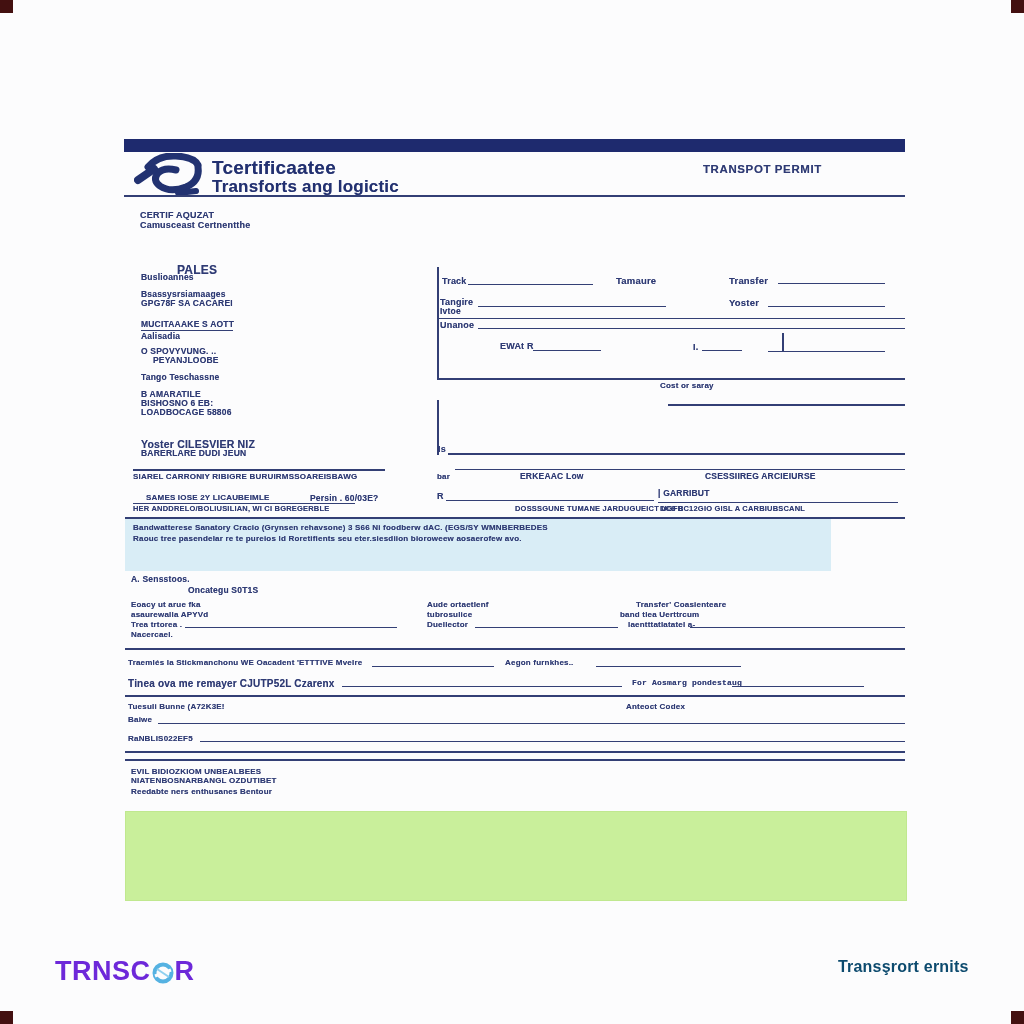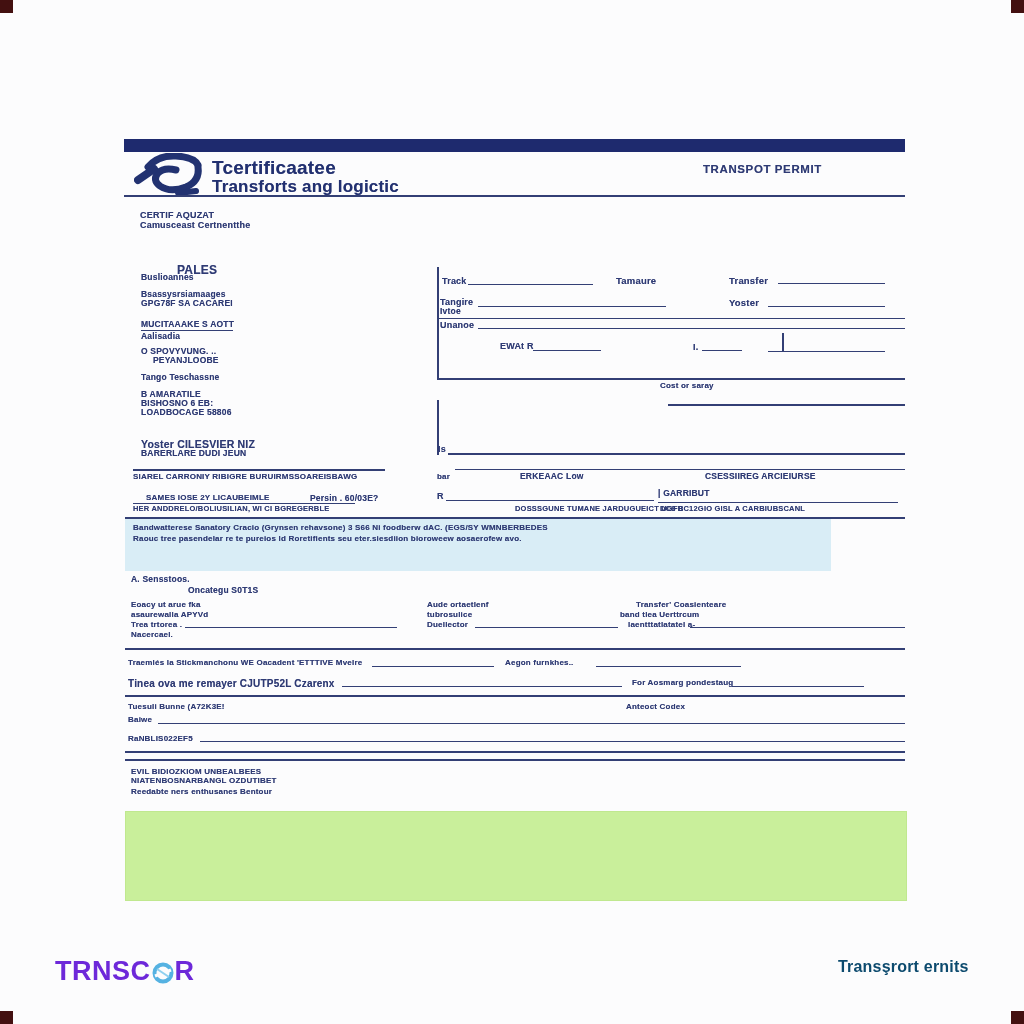--- a/index.html
+++ b/index.html
@@ -148,21 +148,21 @@
 
   <div class="ln" style="left:125px;top:648px;width:780px;height:1.5px;"></div>
 
   <div class="t" style="left:128px;top:658px;font-size:8px;">Traemlés la Stickmanchonu WE Oacadent 'ETTTIVE Mvelre</div>
   <div class="ln" style="left:372px;top:666px;width:122px;height:1px;"></div>
   <div class="t" style="left:505px;top:658px;font-size:8px;">Aegon furnkhes..</div>
   <div class="ln" style="left:596px;top:666px;width:145px;height:1px;"></div>
 
   <div class="t" style="left:128px;top:678px;font-size:10px;">Tinea ova me remayer CJUTP52L Czarenx</div>
   <div class="ln" style="left:342px;top:686px;width:280px;height:1px;"></div>
-  <div class="t" style="left:632px;top:678px;font-size:8px;">For Aosmarg pondestaug</div>
+  <div class="t" style="left:632px;top:678px;font-size:8px;font-family:Liberation Mono, monospace;">For Aosmarg pondestaug</div>
   <div class="ln" style="left:732px;top:686px;width:132px;height:1px;"></div>
 
   <div class="ln" style="left:125px;top:695px;width:780px;height:1.5px;"></div>
 
   <div class="t" style="left:128px;top:702px;font-size:8px;">Tuesuli Bunne (A72K3E!</div>
   <div class="t" style="left:626px;top:702px;font-size:8px;">Anteoct Codex</div>
 
   <div class="t" style="left:128px;top:715px;font-size:8px;">Baiwe</div>
   <div class="ln" style="left:158px;top:723px;width:747px;height:1px;"></div>
 

